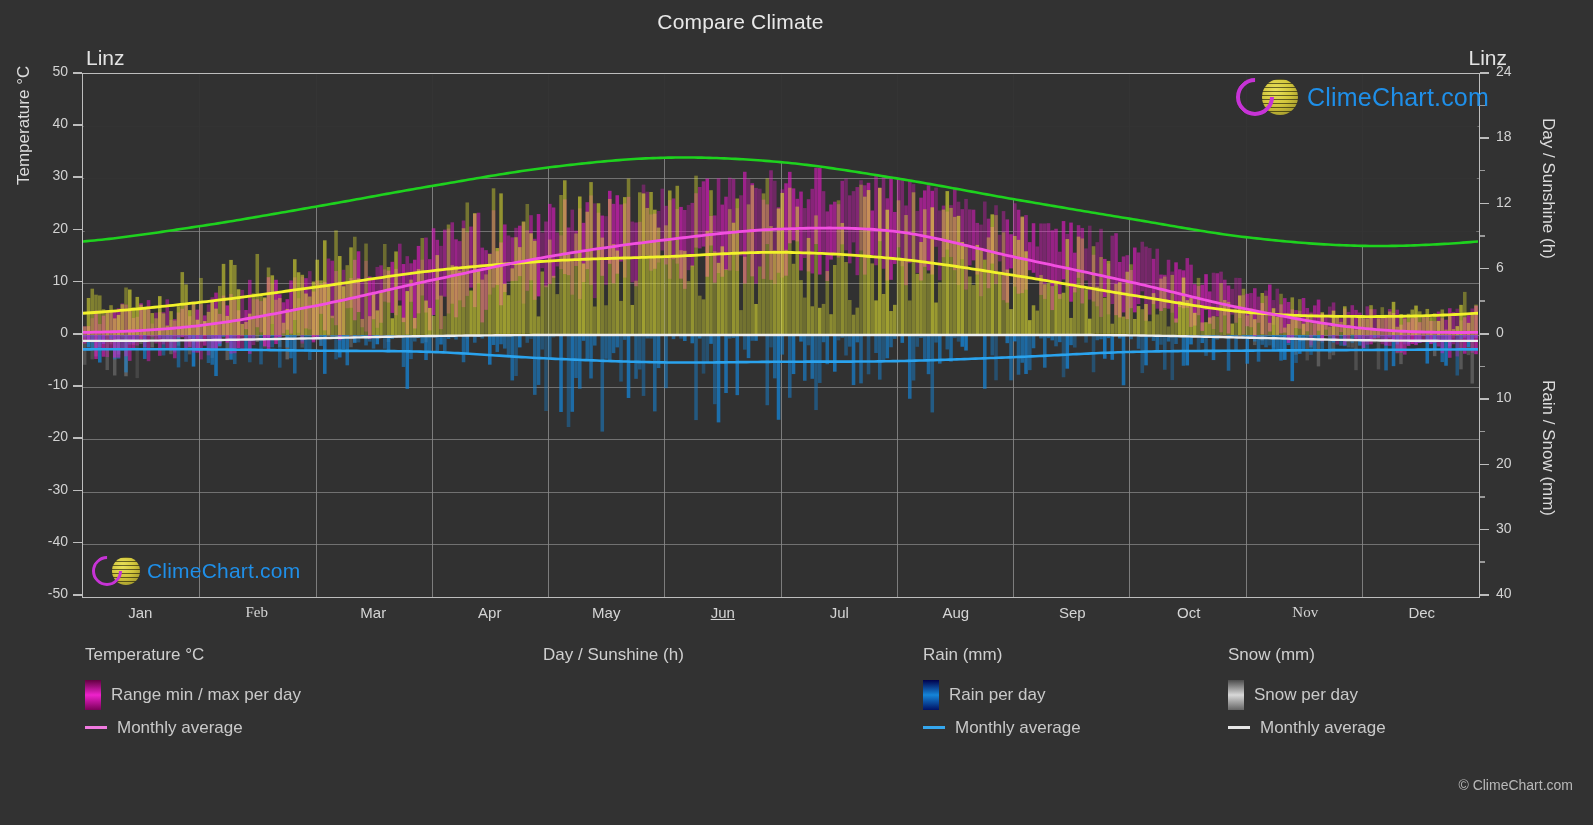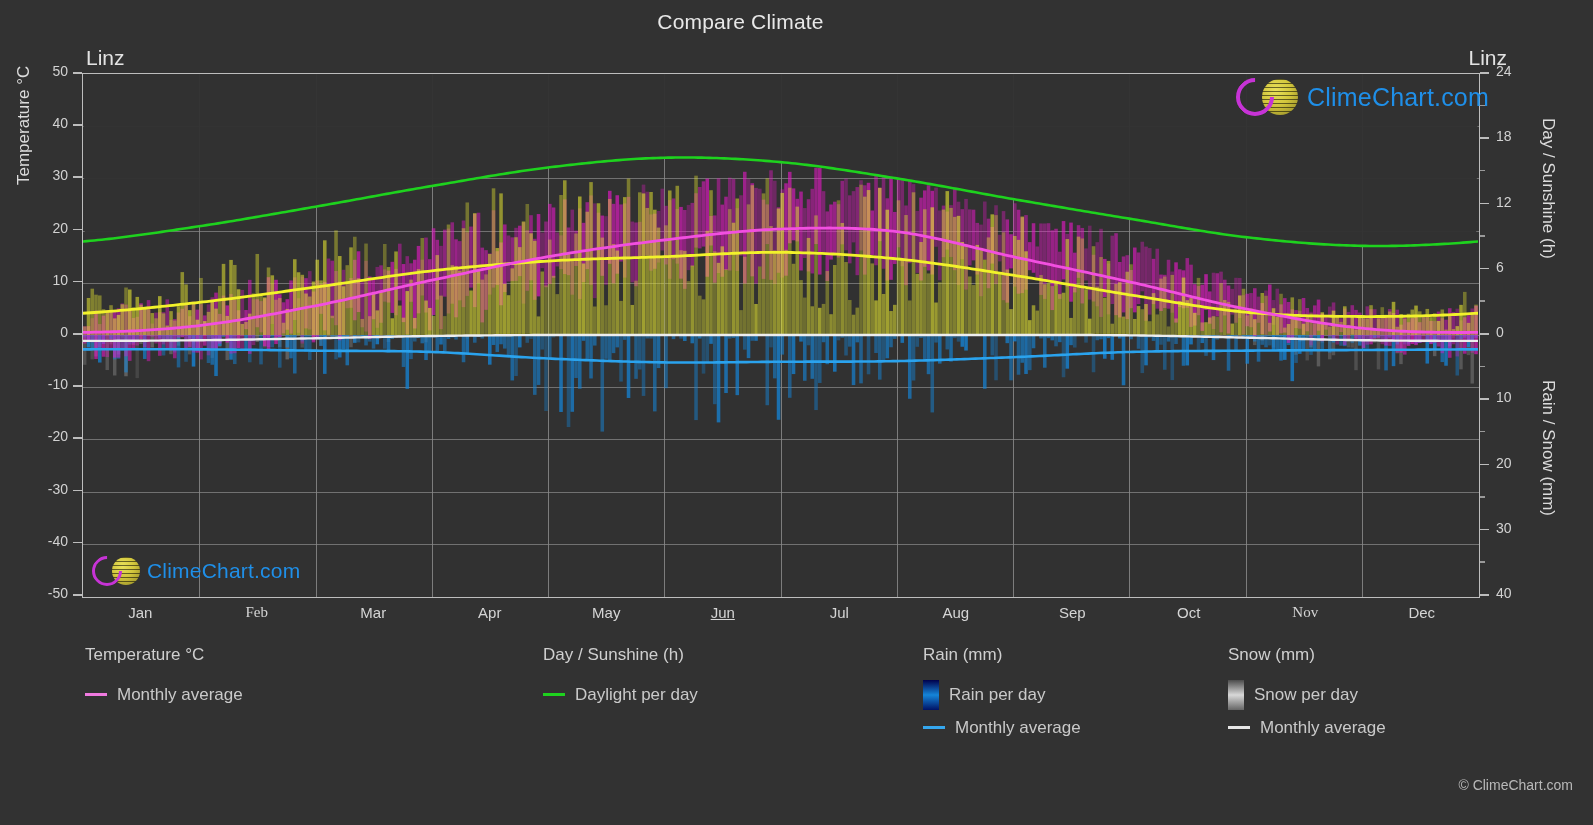--- a/index.html
+++ b/index.html
@@ -1363,34 +1363,32 @@
   <div class="logo small" id="logo-bottom" style="left:92px; top:556px;">
     <div class="crescent"></div>
     <div class="ball"></div>
     <div class="logotext">ClimeChart.com</div>
   </div>
 
   <div id="legend">
       <div class="lgcol" style="left: 85px;">
         <div class="lghead">Temperature °C</div>
         <div class="lgrow">
+          <span class="swatch" style="background: linear-gradient(rgb(98, 0, 64), rgb(238, 34, 204), rgb(123, 0, 89));"></span>
+          <span class="lglabel">Range min / max per day</span>
+        </div>
+        <div class="lgrow">
           <span class="linesw-wrap">
             <span class="linesw" style="background: rgb(240, 122, 224);"></span>
           </span>
           <span class="lglabel">Monthly average</span>
         </div>
       </div>
       <div class="lgcol" style="left: 543px;">
         <div class="lghead">Day / Sunshine (h)</div>
-        <div class="lgrow">
-          <span class="linesw-wrap">
-            <span class="linesw" style="background: rgb(30, 210, 30);"></span>
-          </span>
-          <span class="lglabel">Daylight per day</span>
-        </div>
       </div>
       <div class="lgcol" style="left: 923px;">
         <div class="lghead">Rain (mm)</div>
         <div class="lgrow">
           <span class="swatch" style="background: linear-gradient(rgb(0, 0, 76), rgb(21, 133, 216), rgb(0, 18, 101));"></span>
           <span class="lglabel">Rain per day</span>
         </div>
         <div class="lgrow">
           <span class="linesw-wrap">
             <span class="linesw" style="background: rgb(53, 167, 238);"></span>

